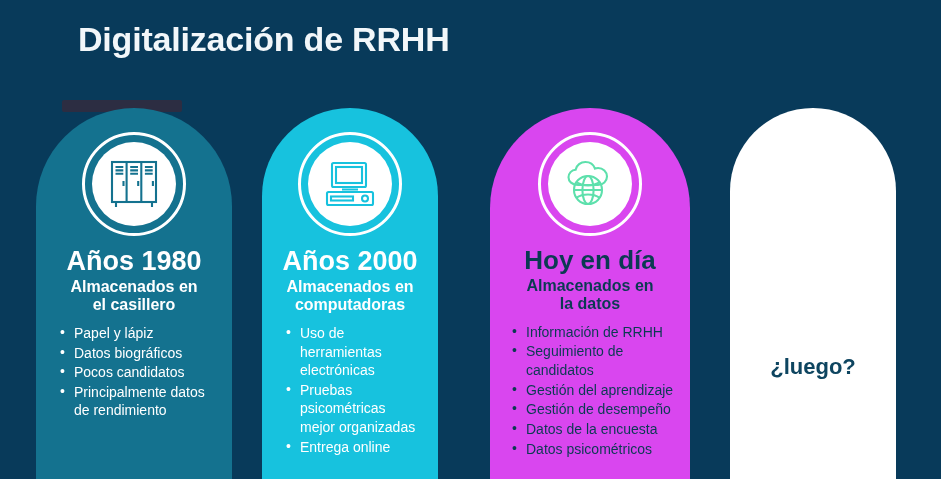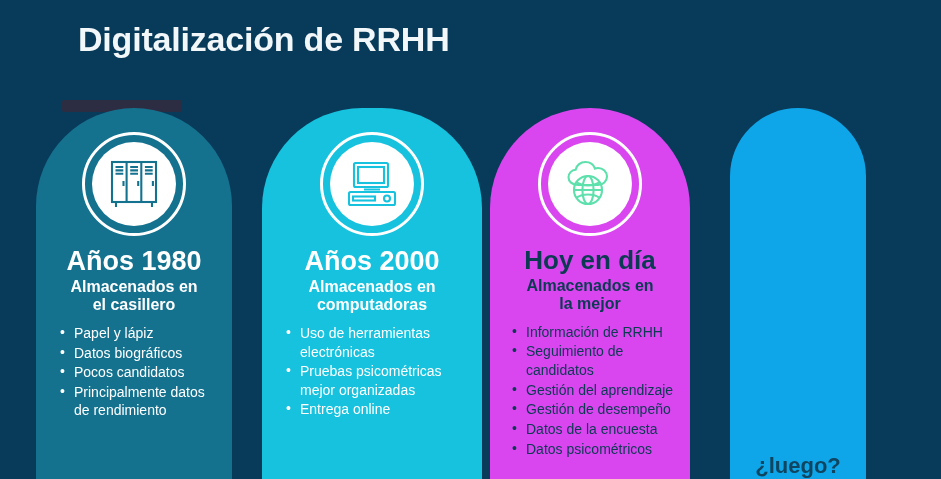--- a/index.html
+++ b/index.html
@@ -53,24 +53,24 @@
     height: 371px;
     border-radius: 100px 100px 0 0;
     padding: 0 10px;
     display: flex;
     flex-direction: column;
     align-items: center;
     overflow: hidden;
   }
 
   .card-1 { left: 36px;  width: 196px; background: #14728f; color: #ffffff; }
-  .card-2 { left: 262px; width: 220px; background: #17c2de; color: #ffffff; }
+  .card-2 { left: 262px; width: 176px; background: #17c2de; color: #ffffff; }
   .card-3 { left: 490px; width: 200px; background: #d946ef; color: #0b3a52; }
-  .card-4 { left: 730px; width: 136px; background: #0ea5e9;  color: #0b3a52;
-            border-radius: 85px 85px 0 0; justify-content: flex-end; }
+  .card-4 { left: 730px; width: 166px; background: #ffffff;  color: #0b3a52;
+            border-radius: 85px 85px 0 0; justify-content: center; }
 
   .icon-wrap {
     margin-top: 24px;
     width: 104px;
     height: 104px;
     border-radius: 50%;
     display: flex;
     align-items: center;
     justify-content: center;
     flex: none;
@@ -230,21 +230,21 @@
             <line x1="12" y1="32" x2="40" y2="32"></line>
             <path d="M14.2 24.2 C17.6 26.4 21.6 27.5 26 27.5 C30.4 27.5 34.4 26.4 37.8 24.2"></path>
             <path d="M14.2 39.8 C17.6 37.6 21.6 36.5 26 36.5 C30.4 36.5 34.4 37.6 37.8 39.8"></path>
           </g>
         </svg>
       </div>
     </div>
     <div class="card-heading">Hoy en día</div>
     <div class="card-sub">
       <div>Almacenados en</div>
-      <div>la mejor</div>
+      <div>la datos</div>
     </div>
     <ul class="bullets">
       <li>Información de RRHH</li>
       <li>Seguimiento de candidatos</li>
       <li>Gestión del aprendizaje</li>
       <li>Gestión de desempeño</li>
       <li>Datos de la encuesta</li>
       <li>Datos psicométricos</li>
     </ul>
   </div>

